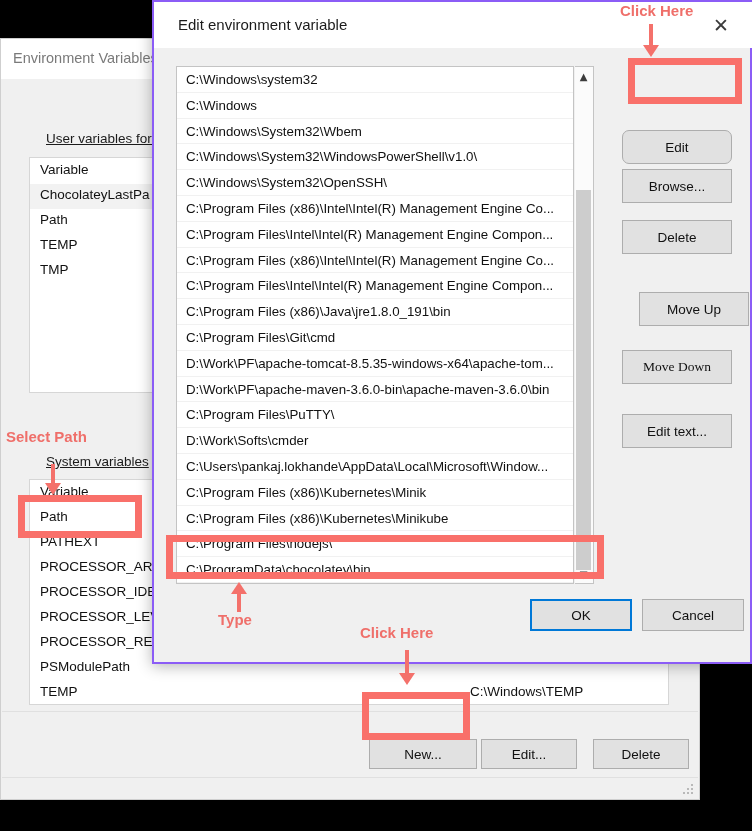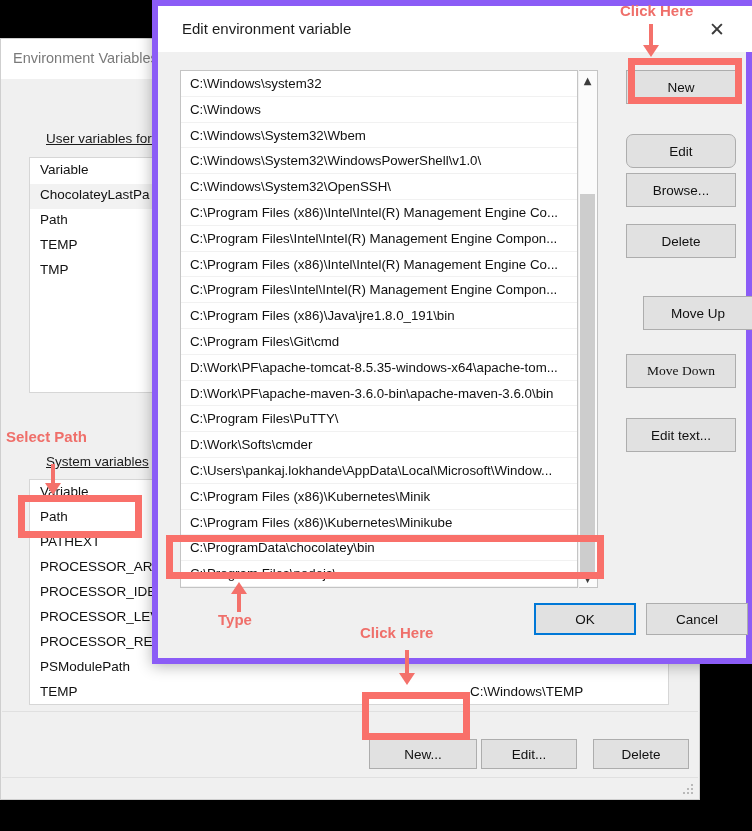--- a/index.html
+++ b/index.html
@@ -60,21 +60,21 @@
     position: absolute; width: 14px; height: 14px;
   }
   .grip i {
     position: absolute; width: 2px; height: 2px; background: #b9b9b9; display: block;
   }
 
   
   .dlg {
     position: absolute; left: 152px; top: 0px; width: 600px; height: 664px;
     background: #f0f0f0;
-    border: 6px solid #8b5cf6;
+    border: 2px solid #8b5cf6;
     box-shadow: 0 2px 14px rgba(0,0,0,0.30);
   }
   .dlg-titlebar {
     position: absolute; left: 0; top: 0; width: 598px; height: 46px; background: #ffffff;
   }
   .dlg-title {
     position: absolute; left: 24px; top: 14px; font-size: 15px; color: #1b1b1b;
   }
   .dlg-close {
     position: absolute; right: 6px; top: 4px; width: 46px; height: 38px;
@@ -234,34 +234,31 @@
       <div class="path-row">C:\Program Files\Intel\Intel(R) Management Engine Compon...</div>
       <div class="path-row">C:\Program Files (x86)\Java\jre1.8.0_191\bin</div>
       <div class="path-row">C:\Program Files\Git\cmd</div>
       <div class="path-row">D:\Work\PF\apache-tomcat-8.5.35-windows-x64\apache-tom...</div>
       <div class="path-row">D:\Work\PF\apache-maven-3.6.0-bin\apache-maven-3.6.0\bin</div>
       <div class="path-row">C:\Program Files\PuTTY\</div>
       <div class="path-row">D:\Work\Softs\cmder</div>
       <div class="path-row">C:\Users\pankaj.lokhande\AppData\Local\Microsoft\Window...</div>
       <div class="path-row">C:\Program Files (x86)\Kubernetes\Minik</div>
       <div class="path-row">C:\Program Files (x86)\Kubernetes\Minikube</div>
+      <div class="path-row">C:\Program Files\nodejs\</div>
       <div class="path-row">C:\ProgramData\chocolatey\bin</div>
-      <div class="path-row">C:\Program Files\nodejs\</div>
       <div class="path-row selected">%JAVA_HOME%\bin</div>
     </div>
 
     <div class="sbar">
       <div class="sbar-arrow sbar-up">▲</div>
       <div class="sbar-thumb"></div>
       <div class="sbar-arrow sbar-down">▼</div>
     </div>
 
-    <div class="dlg-btn" style="top:64px;">
-      <span>New</span>
-    </div>
     <div class="dlg-btn" style="top:128px;border-radius:7px;">
       <span>Edit</span>
     </div>
     <div class="dlg-btn" style="top:167px;">
       <span>Browse...</span>
     </div>
     <div class="dlg-btn" style="top:218px;">
       <span>Delete</span>
     </div>
     <div class="dlg-btn" style="top:290px;margin-left:17px;">

